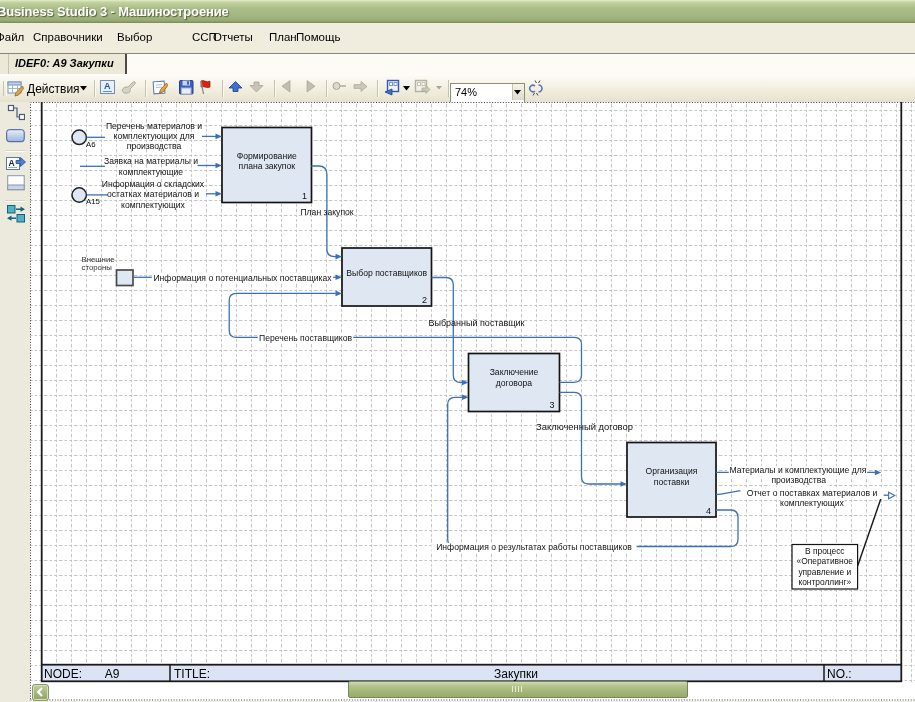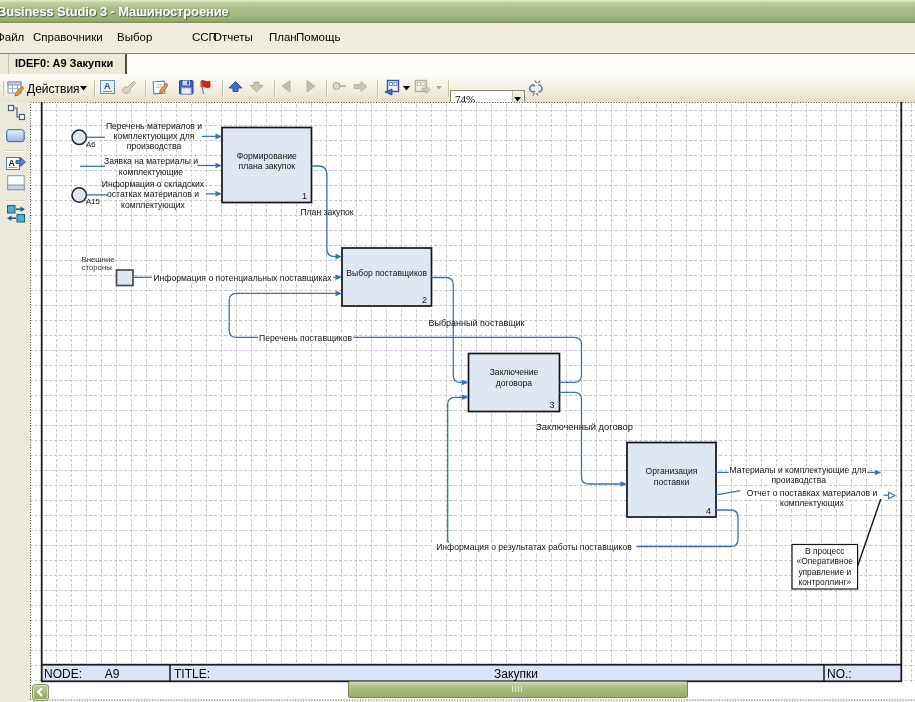--- a/index.html
+++ b/index.html
@@ -5,21 +5,21 @@
 body{width:915px;height:702px;overflow:hidden;position:relative;background:#ece9d8;
  font-family:"Liberation Sans",sans-serif;}
 #titlebar{position:absolute;left:0;top:0;width:915px;height:23px;
  background:linear-gradient(to bottom,#e3ecc8 0%,#c3d2a0 10%,#abbe8a 35%,#a3b680 70%,#96ab72 90%,#7d9158 98%,#6f8350 100%);padding-left:24px;}
 #titletext{position:absolute;left:-3px;top:4px;color:#fff;font-weight:bold;font-size:13px;letter-spacing:-0.15px;
  text-shadow:1px 1px 1px rgba(60,75,40,.8);white-space:nowrap;}
 #menubar{position:absolute;left:0;top:23px;width:915px;height:30px;background:#f0eddf;}
 #menubar span{position:absolute;top:8px;font-size:11.5px;color:#000;white-space:nowrap;}
 #tabstrip{position:absolute;left:0;top:54px;width:915px;height:20px;background:#fcfbf5;}
 #tab1{position:absolute;left:8px;top:0;width:116px;height:20px;background:#ece9d8;
- border-right:2px solid #4d4b42;border-left:1px solid #c8c4ae;}
+ border-right:2px solid #4d4b42;border-left:1px solid #c8c4ae;font-style:italic;}
 #tab1 span{position:absolute;left:6px;top:3px;font-size:11px;font-weight:bold;color:#000;white-space:nowrap;}
 #tabfill{position:absolute;left:0;top:0;width:8px;height:20px;background:#ece9d8;}
 #toolbar{position:absolute;left:0;top:74px;width:915px;height:28px;
  background:linear-gradient(to bottom,#fdfcf7 0%,#f5f2e6 40%,#ece8d7 80%,#e5e1cd 100%);}
 #sidebar{position:absolute;left:0;top:102px;width:30px;height:600px;background:#eceadc;}
 #canvas{position:absolute;left:30px;top:102px;width:885px;height:600px;background:#fff;}
 .tsep{position:absolute;top:6px;width:1px;height:17px;background:#c6c2ac;border-right:1px solid #fbfaf2;}
 .ticon{position:absolute;top:5px;}
 </style></head>
 <body>
@@ -117,21 +117,21 @@
     </svg>
 <svg class="ticon" style="left:414px;top:5px" width="17" height="17">
 <rect x="1.5" y="1.5" width="11" height="11" fill="#f2f0e8" stroke="#b5b1a0" stroke-width="1.4"></rect>
 <rect x="3.5" y="3.5" width="3" height="3" fill="#fff" stroke="#c5c1b0"></rect>
       <rect x="8" y="3.5" width="3" height="3" fill="#fff" stroke="#c5c1b0"></rect>
 <path d="M9,9 L13,9 L13,6.5 L17,10.5 L13,14.5 L13,12 L9,12 Z" fill="#ccc8b9" stroke="#a8a492" stroke-width="0.7" transform="translate(-1,0)"></path>
 </svg>
 <svg class="ticon" style="left:436px;top:12px" width="7" height="4">
       <path d="M0,0 h6 l-3,3.5 z" fill="#a8a492"></path>
     </svg>
-<div style="position:absolute;left:450px;top:16px;width:73px;height:18px;background:#fff;border:1px solid #8a9070;font-family:Liberation Serif, serif;">
+<div style="position:absolute;left:450px;top:9px;width:73px;height:18px;background:#fff;border:1px solid #8a9070;">
 <span style="position:absolute;left:4px;top:2px;font-size:11px;">74%</span>
 <div style="position:absolute;right:0;top:0;width:11px;height:16px;background:linear-gradient(#f6f4ea,#dedacb);border-left:1px solid #c6c2ac;"></div>
 <svg style="position:absolute;right:2px;top:6px" width="8" height="5">
         <path d="M0,0 h7 l-3.5,4.5 z" fill="#000"></path>
       </svg>
 </div>
 <svg class="ticon" style="left:528px;top:6px" width="17" height="16">
 <g stroke="#5a77b5" stroke-width="1.6" fill="none">
 <path d="M7,6 A3.2,3.2 0 1 0 7,11"></path>
         <path d="M10,5 A3.2,3.2 0 1 1 10,12" transform="translate(0.5,0)"></path>

